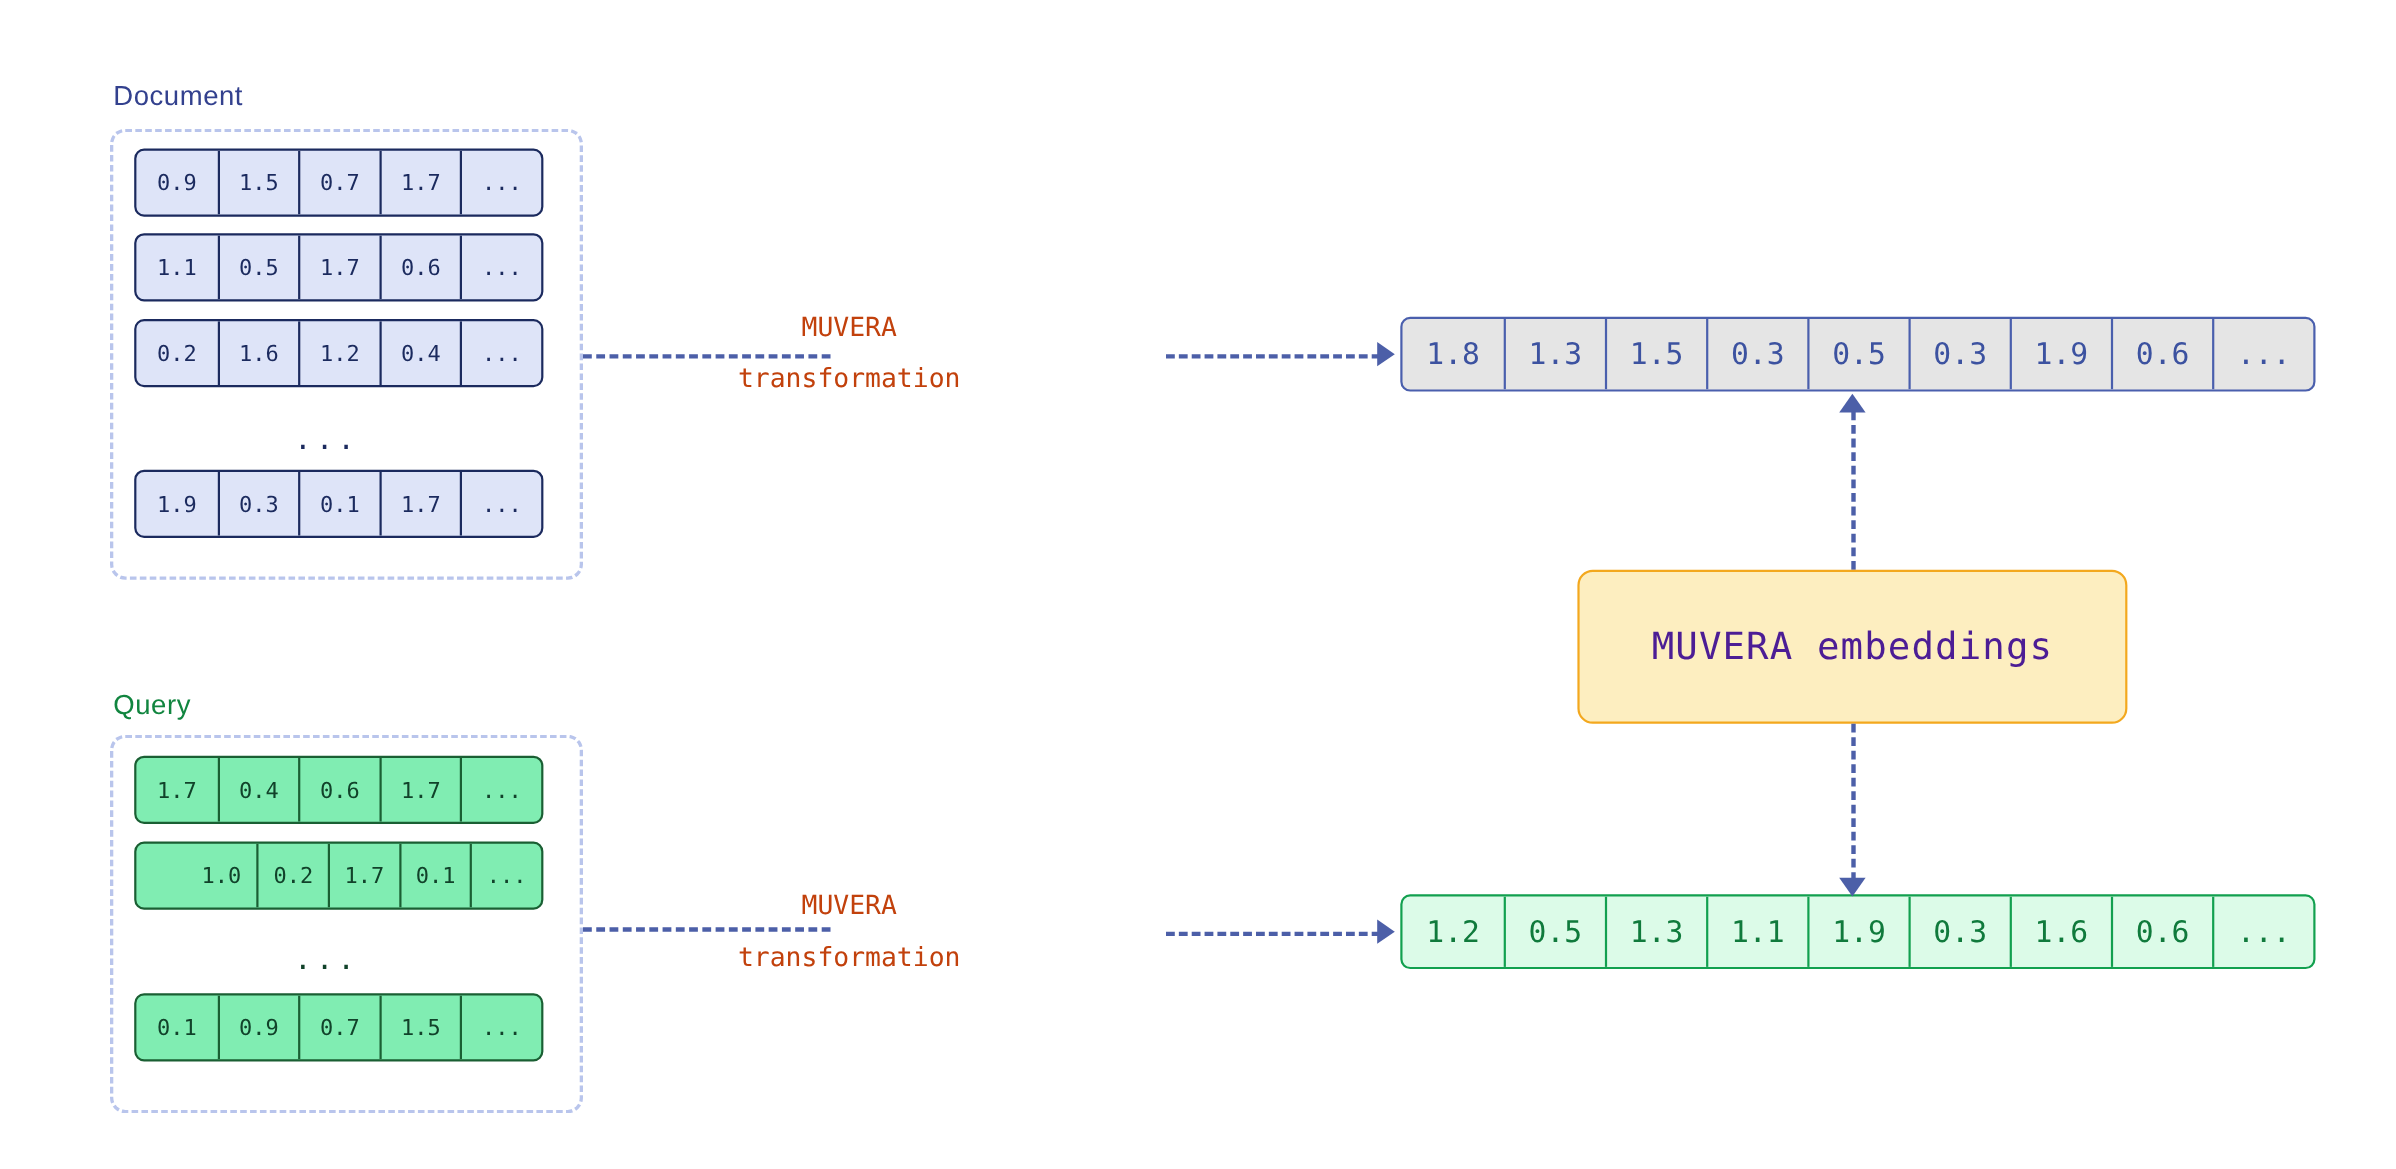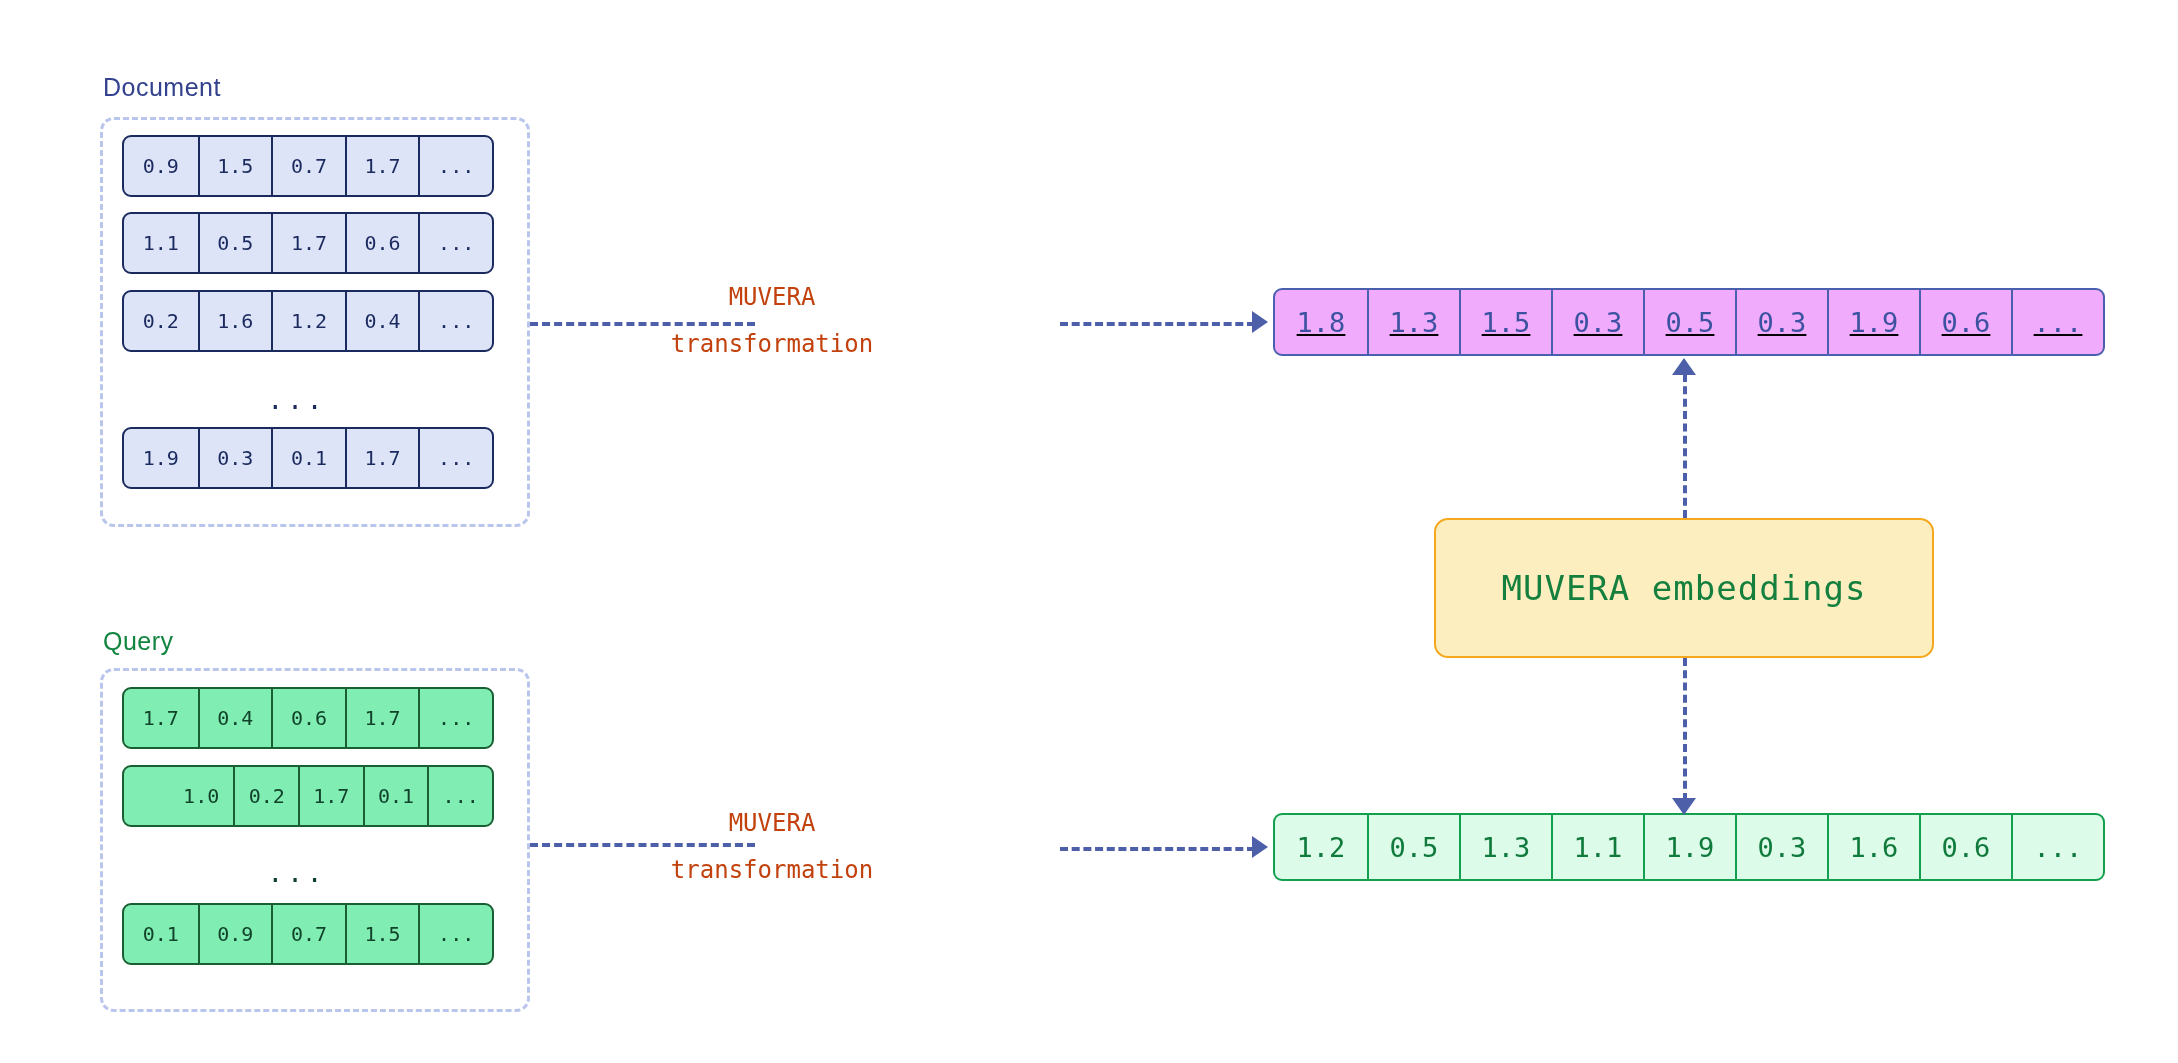--- a/index.html
+++ b/index.html
@@ -150,23 +150,22 @@
     height: 100%;
     display: flex;
     align-items: center;
     justify-content: center;
     font-size: 27px;
     box-sizing: border-box;
   }
   .out-vec .cell + .cell { border-left-width: 2px; border-left-style: solid; }
 
   #doc-output-vector {
-    background: #f0abfc;
+    background: #e5e5e5;
     border: 2.5px solid #4a5fad;
-    text-decoration: underline;
   }
   #doc-output-vector .cell { color: #3c52a0; border-left-color: #4a5fad; }
 
   #query-output-vector {
     background: #dcfbe8;
     border: 2.5px solid #12a04f;
   }
   #query-output-vector .cell { color: #107a3c; border-left-color: #12a04f; }
 
   
@@ -179,21 +178,21 @@
     background: #fdeec0;
     border: 2.5px solid #f3a81e;
     border-radius: 14px;
     display: flex;
     align-items: center;
     justify-content: center;
     box-sizing: border-box;
   }
   #muvera-embeddings-label {
     font-size: 34px;
-    color: #15803d;
+    color: #4c1d95;
     letter-spacing: 1px;
     white-space: nowrap;
   }
 </style>
 </head>
 <body>
 
 <div class="canvas">
 
   <div class="section-label" id="document-label">Document</div>

